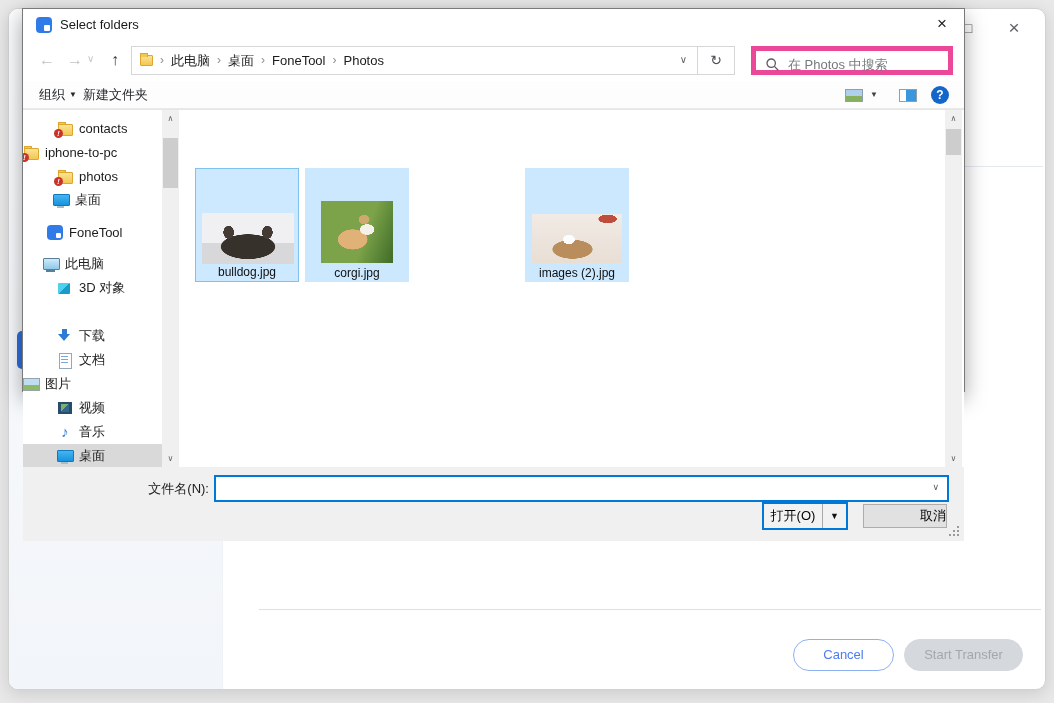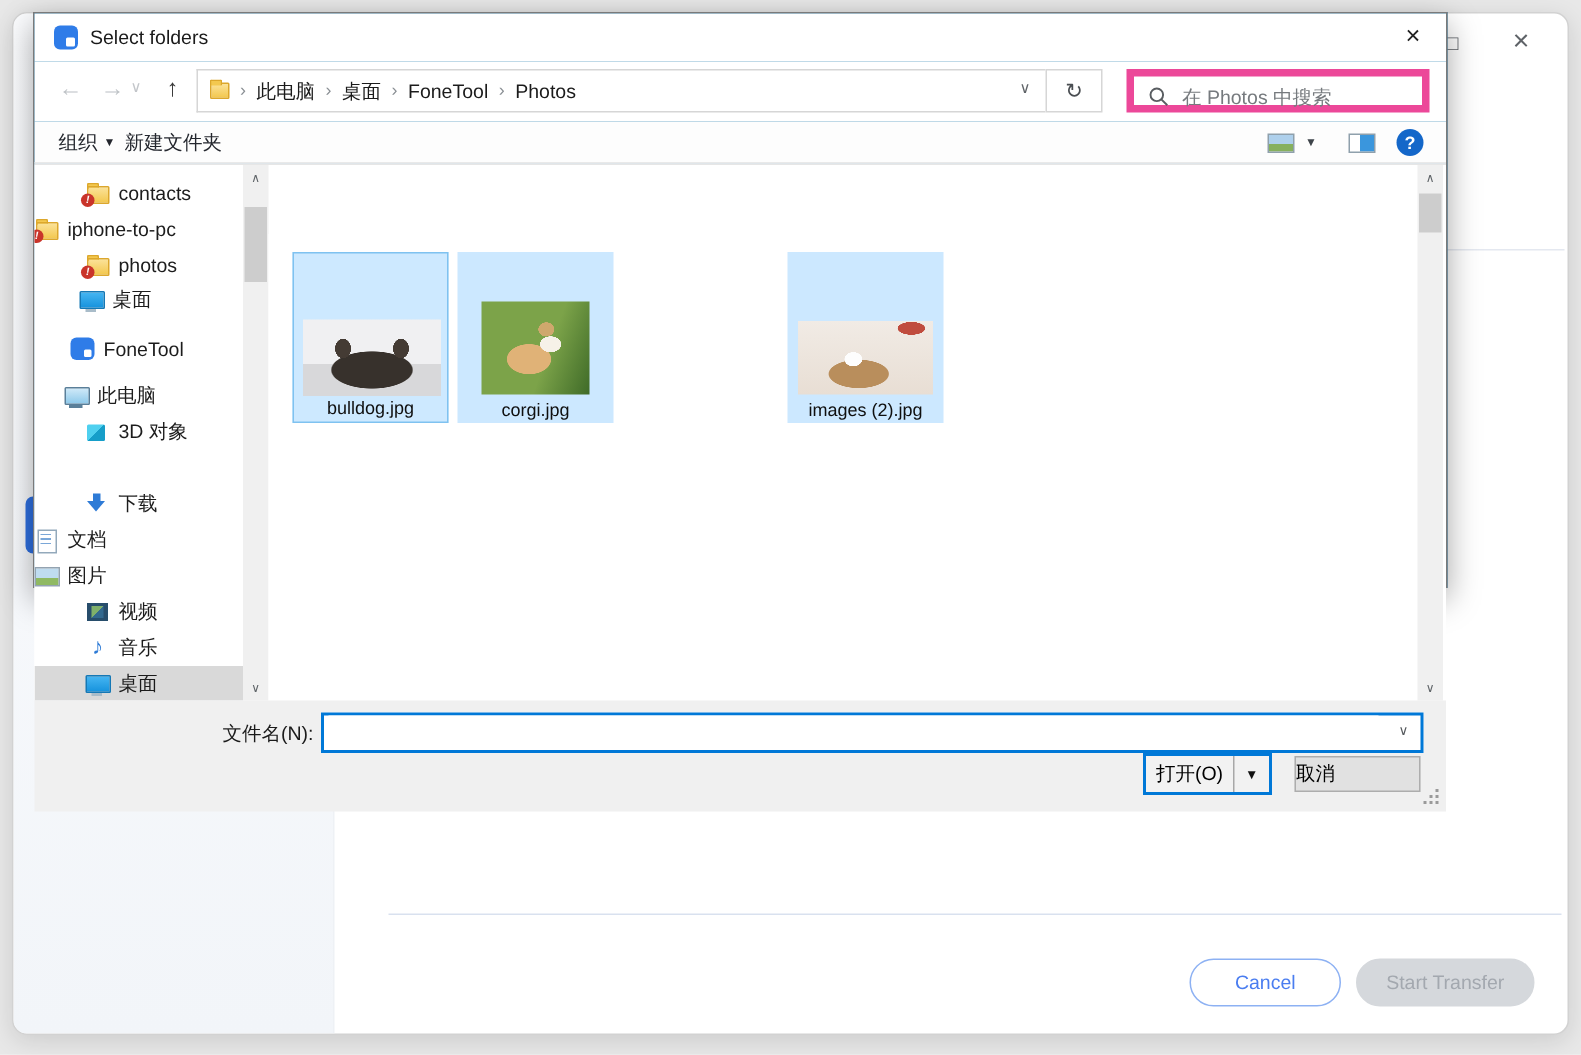--- a/index.html
+++ b/index.html
@@ -155,21 +155,21 @@
   .footer{position:absolute;left:0;top:458px;width:100%;height:74px;background:#f0f0f0;}
   .fn-label{position:absolute;left:90px;top:10px;width:96px;height:24px;line-height:24px;text-align:right;font-size:13px;color:#1b1b1b;}
   .fn-input-wrap{position:absolute;left:191px;top:8px;width:735px;height:27px;background:#fff;border:2px solid #0078d7;}
   .fn-input-wrap input{position:absolute;left:3px;top:0;width:700px;height:23px;border:none;outline:none;font-size:13px;
     font-family:"Liberation Sans","DejaVu Sans",sans-serif;}
   .fn-drop{position:absolute;right:8px;top:5px;font-size:9px;color:#55595d;}
   .btn-open{position:absolute;left:739px;top:35px;width:86px;height:28px;border:2px solid #0078d7;background:#f2f2f2;display:flex;}
   .btn-open .lbl{width:58px;text-align:center;line-height:24px;font-size:13px;color:#000;}
   .btn-open .split{width:24px;border-left:1px solid #a8a8a8;text-align:center;line-height:24px;font-size:9px;color:#111;}
   .btn-cancel{position:absolute;left:840px;top:37px;width:84px;height:24px;background:#e1e1e1;border:1px solid #adadad;
-    text-align:left;line-height:22px;font-size:13px;color:#000;}
+    text-align:right;line-height:22px;font-size:13px;color:#000;}
   .grip{position:absolute;right:4px;bottom:4px;width:12px;height:12px;}
   .grip::before{content:"";position:absolute;right:1px;bottom:1px;width:2px;height:2px;background:#9a9a9a;
     box-shadow:-4px 0 #9a9a9a,-8px 0 #9a9a9a,0 -4px #9a9a9a,-4px -4px #9a9a9a,0 -8px #9a9a9a;}
 </style>
 </head>
 <body>
 
 <div class="app-win">
   <div class="app-side"></div>
   <div class="app-nav-pill"></div>
@@ -263,21 +263,21 @@
         <span class="sb-label">此电脑</span>
       </div>
       <div class="sb-row" style="top:166px;padding-left:34px">
         <span class="ico ic-cube"></span>
         <span class="sb-label">3D 对象</span>
       </div>
       <div class="sb-row" style="top:214px;padding-left:34px">
         <span class="ico ic-down"></span>
         <span class="sb-label">下载</span>
       </div>
-      <div class="sb-row" style="top:238px;">
+      <div class="sb-row" style="top:238px;padding-left:34px">
         <span class="ico ic-doc"></span>
         <span class="sb-label">文档</span>
       </div>
       <div class="sb-row" style="top:262px;">
         <span class="ico ic-pic"></span>
         <span class="sb-label">图片</span>
       </div>
       <div class="sb-row" style="top:286px;padding-left:34px">
         <span class="ico ic-video"></span>
         <span class="sb-label">视频</span>

